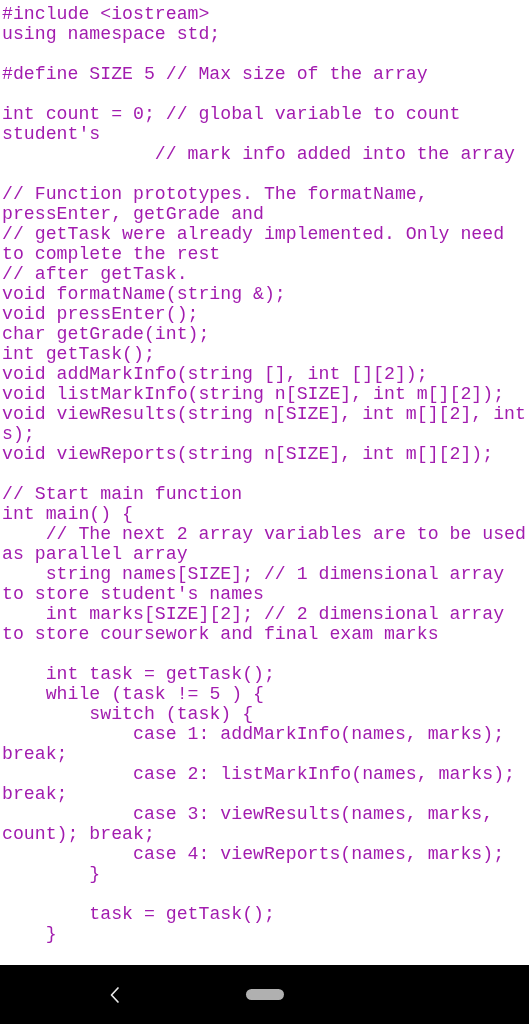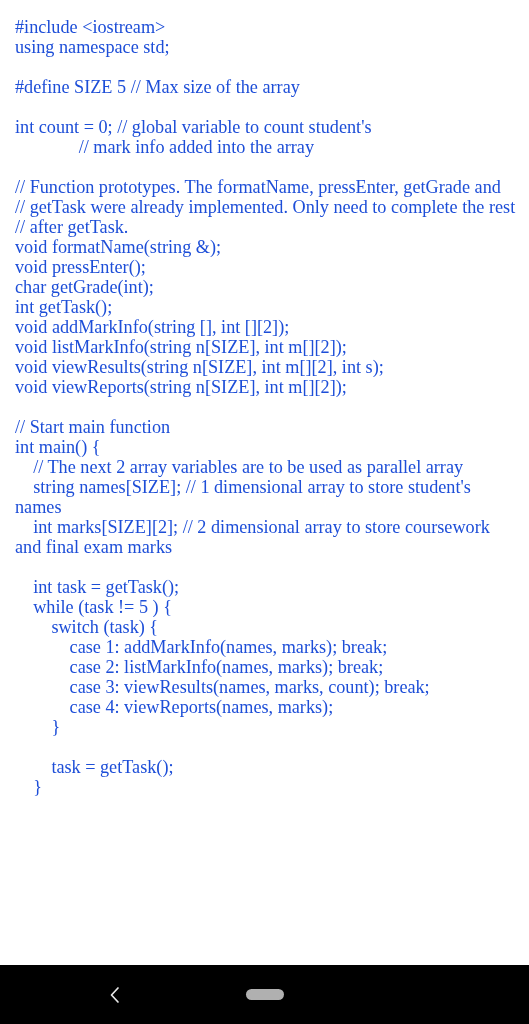--- a/index.html
+++ b/index.html
@@ -25,25 +25,25 @@
     left: 0;
     top: 0;
     width: 529px;
     height: 1024px;
     box-sizing: border-box;
     padding: 4px 0 0 2px;
     overflow: hidden;
     background: #ffffff;
   }
   .code-text {
-    margin: 13px;
-    font-family: Liberation Serif, serif;
+    margin: 0;
+    font-family: Liberation Mono, monospace;
     font-size: 18.2px;
     line-height: 20px;
-    color: #1d4ed8;
+    color: #a21caf;
     white-space: pre-wrap;
     word-wrap: break-word;
     overflow-wrap: break-word;
     letter-spacing: 0px;
     -webkit-font-smoothing: none;
   }
   .navbar {
     position: absolute;
     left: 0;
     bottom: 0;

